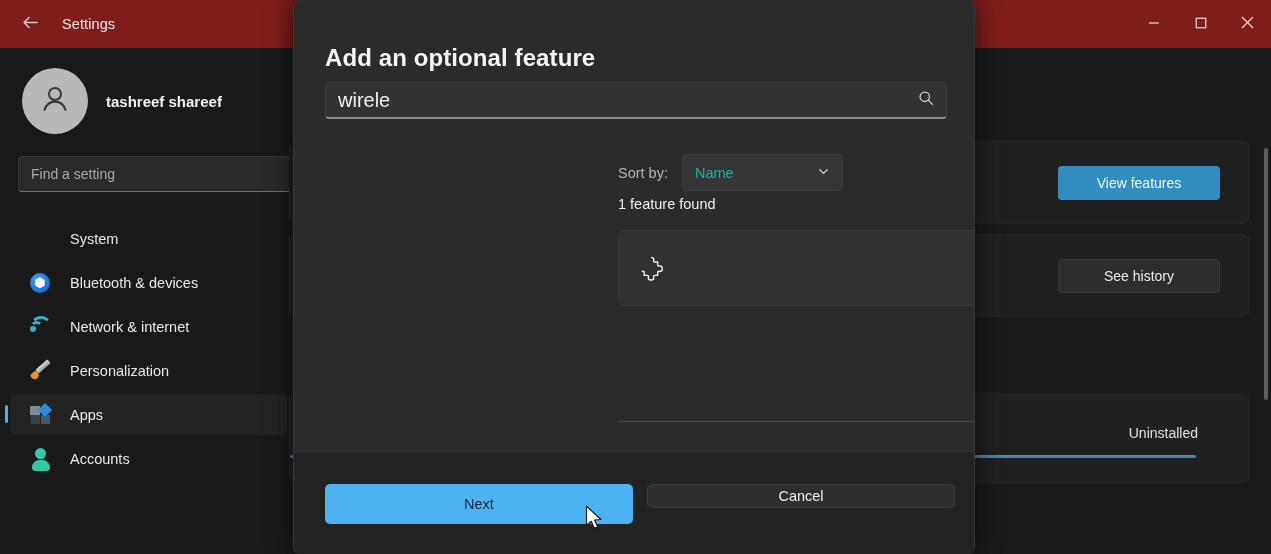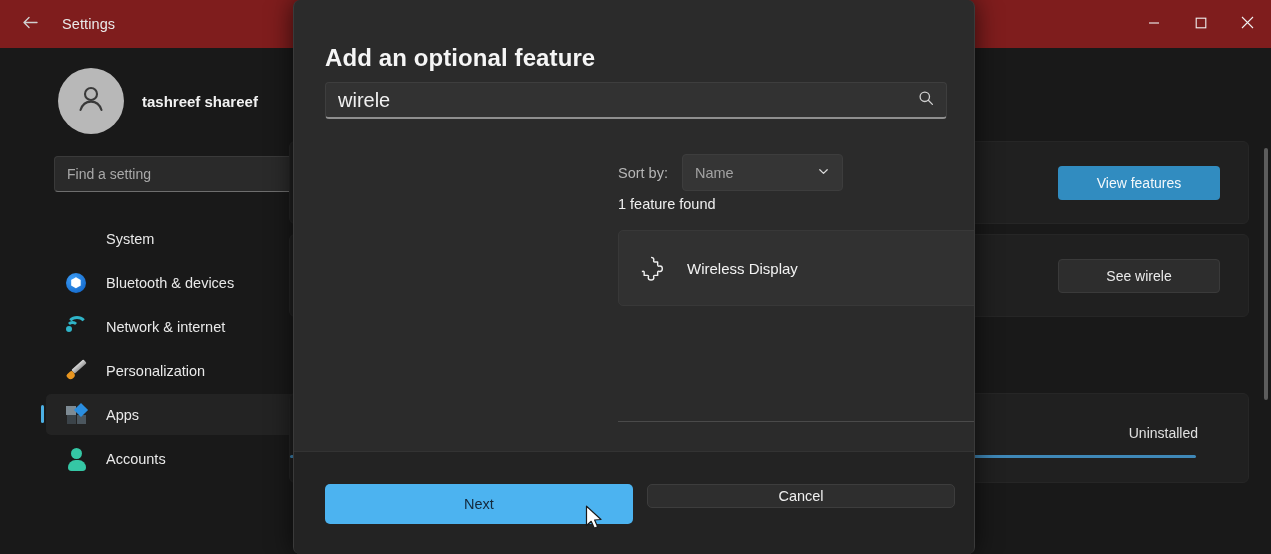--- a/index.html
+++ b/index.html
@@ -31,21 +31,21 @@
   }
   .wc {
     width: 47px; height: 48px; display: flex; align-items: center; justify-content: center;
     cursor: default;
   }
   .wc svg { stroke: #f0f0f0; }
 
   
   .sidebar {
     position: absolute; left: 0; top: 48px; width: 293px; height: 506px;
-    background: #191919; padding-top: 12px; margin-left: 36px;
+    background: #191919; padding-top: 12px;
   }
   .profile { display: flex; align-items: center; padding: 8px 0 18px 22px; }
   .avatar {
     width: 66px; height: 66px; border-radius: 50%;
     background: #b8b8b8; display: flex; align-items: center; justify-content: center;
     flex: none;
   }
   .avatar svg { stroke: #3a3a3a; }
   .uname { margin-left: 18px; font-size: 15px; font-weight: bold; color: #f2f2f2; }
 
@@ -179,21 +179,21 @@
   .dlg-search .val { flex: 1; font-size: 20px; color: #f0f0f0; }
   .dlg-search .mag { stroke: #cfcfcf; }
 
   .sortrow { position: absolute; left: 324px; top: 143px; display: flex; align-items: center; margin-top: 11px; }
   .sortlabel { font-size: 14.5px; color: #b6b6b6; margin-right: 14px; }
   .sortsel {
     width: 161px; height: 37px; background: #353535; border: 1px solid #3d3d3d;
     border-radius: 4px; display: flex; align-items: center;
     padding: 0 12px; justify-content: space-between; cursor: default;
   }
-  .sortsel .t { font-size: 14.5px; color: #a3a3a3; }
+  .sortsel .t { font-size: 14.5px; color: #14b8a6; }
 
   .foundtxt { position: absolute; left: 324px; top: 196px; font-size: 14.5px; color: #efefef; }
 
   .feature-row {
     position: absolute; left: 324px; top: 230px; width: 622px; height: 76px;
     background: #313131; border: 1px solid #383838; border-radius: 5px;
     display: flex; align-items: center; padding: 0 18px 0 20px; cursor: default;
   }
   .puzzle { flex: none; width: 28px; height: 28px; margin-right: 20px; }
   .puzzle svg { stroke: #f0f0f0; }
@@ -303,21 +303,21 @@
         <span class="nav-label">Accounts</span>
       </div>
     </div>
   </div>
 
   <div class="content">
     <div class="card c1">
       <button class="btn-accent">View features</button>
     </div>
     <div class="card c2">
-      <button class="btn-plain">See wirele</button>
+      <button class="btn-plain">See history</button>
     </div>
     <div class="card c3">
       <div class="inner">
         <div class="uninst-text">Uninstalled</div>
         <div class="progress"></div>
       </div>
     </div>
     <div class="scrollbar"></div>
   </div>
 
@@ -347,21 +347,20 @@
     </div>
 
     <div class="foundtxt">1 feature found</div>
 
     <div class="feature-row">
       <span class="puzzle">
         <svg width="28" height="28" viewBox="0 0 28 28" fill="none" stroke-width="1.5" stroke-linejoin="round">
           <path d="M10.6 3.2c1.7 0 3 1.1 3 2.5 0 .6-.3 1-.3 1.5 0 .6.5 1 1.2 1h3.2v3.3c0 .7.4 1.2 1 1.2.5 0 .9-.3 1.5-.3 1.4 0 2.5 1.3 2.5 3s-1.1 3-2.5 3c-.6 0-1-.3-1.5-.3-.6 0-1 .5-1 1.2v3.3h-3.2c-.7 0-1.2.4-1.2 1 0 .5.3.9.3 1.5 0 1.4-1.3 2.5-3 2.5s-3-1.1-3-2.5c0-.6.3-1 .3-1.5 0-.6-.5-1-1.2-1H3.2v-3.3c0-.7-.4-1.2-1-1.2-.5 0-.9.3-1.5.3" transform="translate(2.2,0.4) scale(0.93)"></path>
         </svg>
       </span>
-      <span class="fname">Wireless Display</span>
 
     </div>
 
     <div class="dlg-sep"></div>
 
     <div class="dlg-footer">
       <div class="foot-btns">
         <button class="btn-next">Next</button>
         <button class="btn-cancel">Cancel</button>
       </div>

